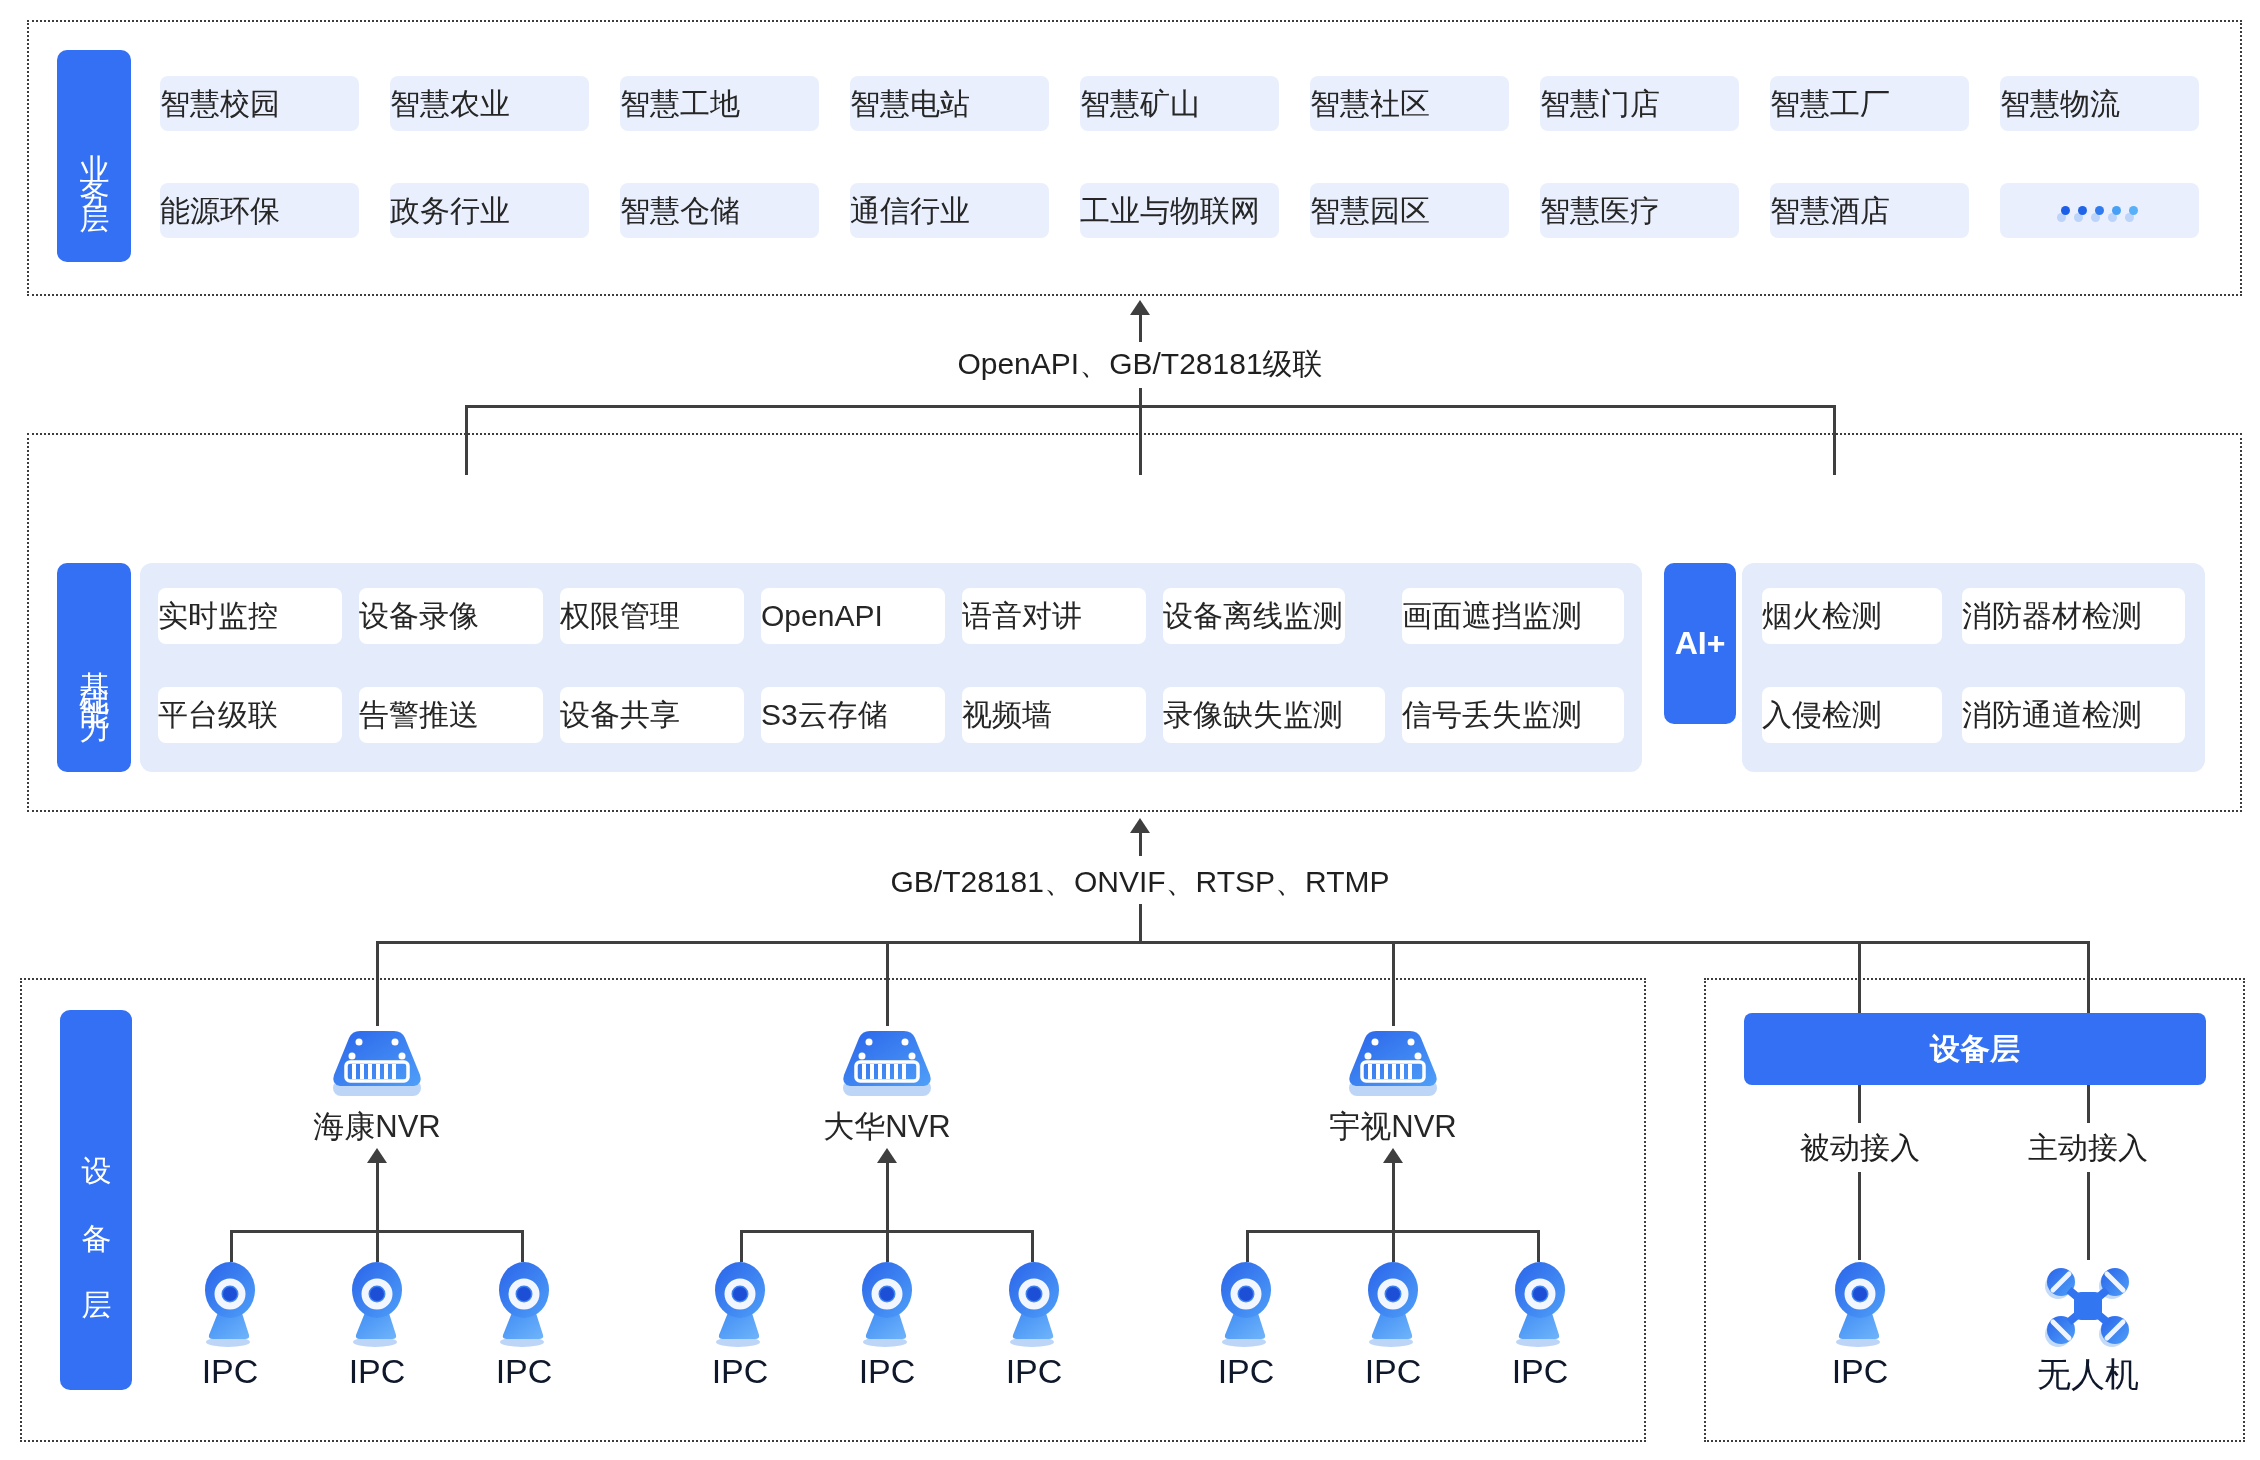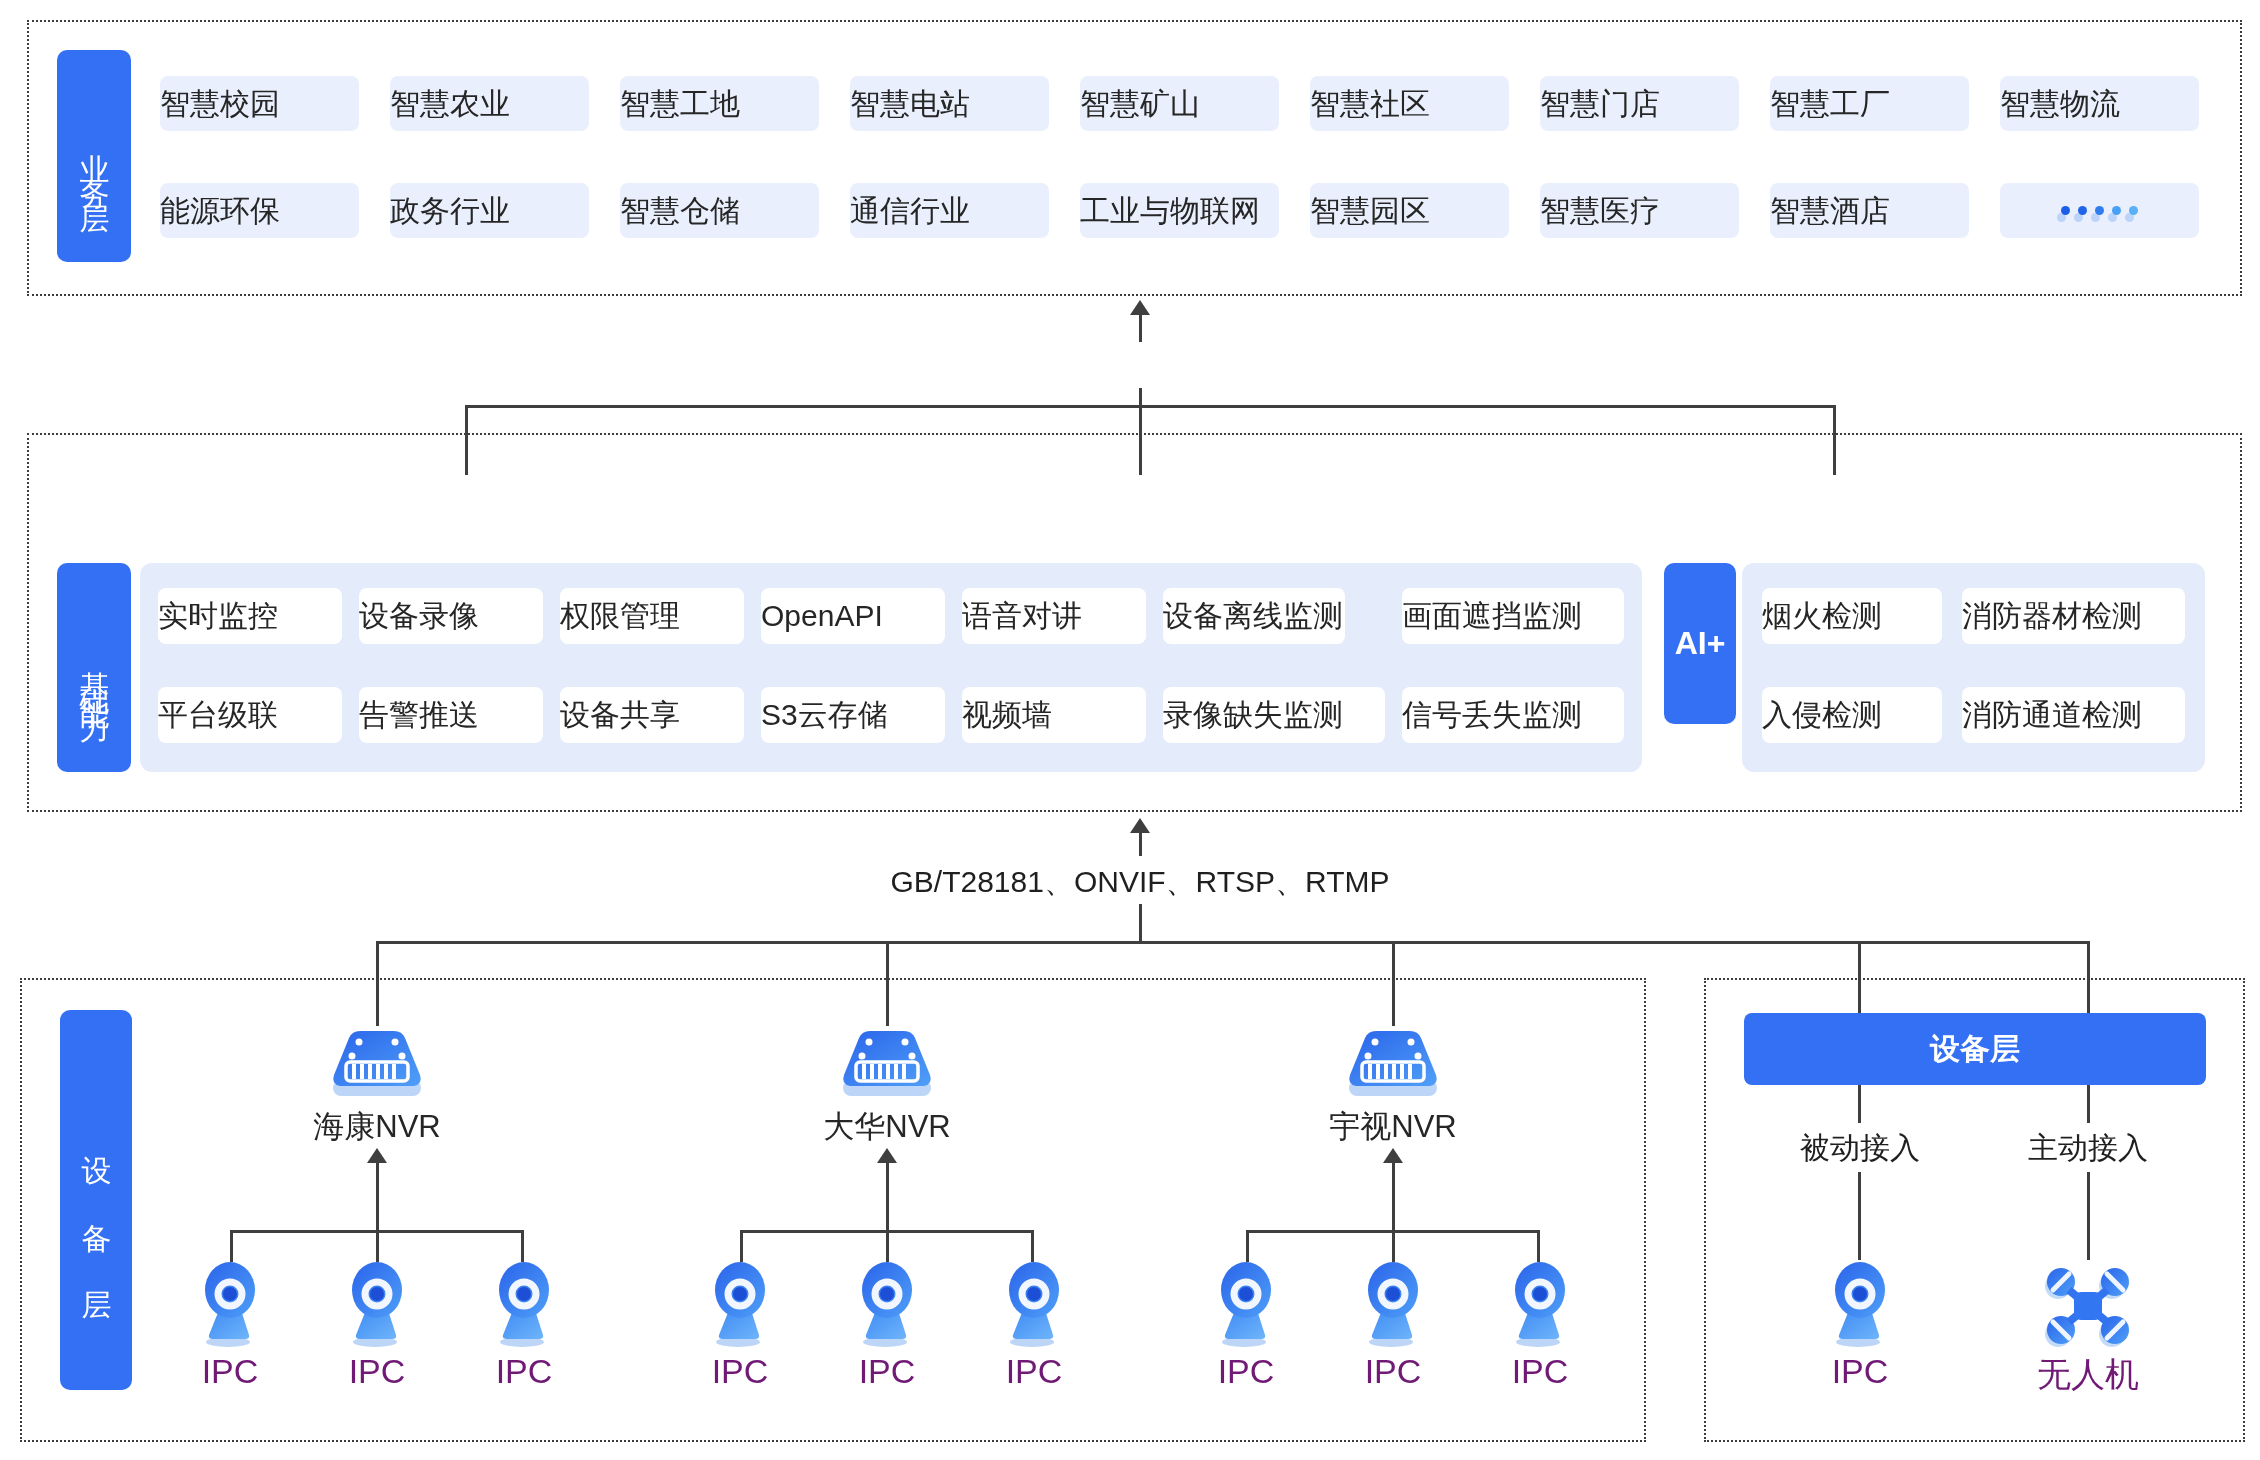--- a/index.html
+++ b/index.html
@@ -11,21 +11,21 @@
   .chip{position:absolute;height:55px;line-height:55px;font-size:30px;font-weight:500;color:#262626;border-radius:8px;}
   .chip.biz{background:#e9effc;width:199px;}
   .chip.cap{background:#ffffff;height:56px;line-height:56px;}
   .container-bg{position:absolute;background:#e4ecfb;border-radius:12px;}
   .bar{position:absolute;background:#3370f3;border-radius:8px;display:flex;align-items:center;justify-content:center;color:#fff;}
   .vline{position:absolute;width:3px;background:#3f3f3f;}
   .hline{position:absolute;height:3px;background:#3f3f3f;}
   .arrow-up{position:absolute;width:0;height:0;border-left:10px solid transparent;border-right:10px solid transparent;border-bottom:15px solid #3f3f3f;}
   .link-label{position:absolute;text-align:center;font-size:30px;color:#1f1f1f;}
   .node-label{position:absolute;text-align:center;font-size:31px;color:#262626;}
-  .ipc-label{position:absolute;text-align:center;font-size:34px;color:#701a75;}
+  .ipc-label{position:absolute;text-align:center;font-size:34px;color:#0f172a;}
   .icon-box{position:absolute;}
   .dots-chip{position:absolute;background:#e9effc;width:199px;height:55px;border-radius:8px;
              display:flex;align-items:center;justify-content:center;gap:8px;}
   .dots-chip i{display:block;width:9px;height:9px;border-radius:50%;box-shadow:-4px 7px 0 rgba(72,140,244,.28);}
   .dots-chip i:nth-child(1){background:#1b5fe8;}
   .dots-chip i:nth-child(2){background:#2064e8;}
   .dots-chip i:nth-child(3){background:#2f7bef;}
   .dots-chip i:nth-child(4){background:#48a0f6;}
   .dots-chip i:nth-child(5){background:#57b0f8;}
 </style>
@@ -101,20 +101,21 @@
   <div class="dots-chip" style="left:2000px;top:183px">
       <i></i>
       <i></i>
       <i></i>
       <i></i>
       <i></i>
     </div>
 
   <div class="arrow-up" style="left:1130px;top:300px"></div>
   <div class="vline" style="left:1139px;top:314px;height:28px"></div>
+  <div class="link-label" style="left:790px;top:344px;width:700px">OpenAPI、GB/T28181级联</div>
   <div class="vline" style="left:1139px;top:388px;height:87px"></div>
   <div class="hline" style="left:465px;top:405px;width:1371px"></div>
   <div class="vline" style="left:465px;top:405px;height:70px"></div>
   <div class="vline" style="left:1833px;top:405px;height:70px"></div>
 
   <div class="dashed-box" style="left:27px;top:433px;width:2211px;height:375px"></div>
   <div class="vpill" style="left:57px;top:563px;width:74px;height:209px">
     <span class="vtext" style="letter-spacing:14px;margin-bottom:-14px">基础能力</span>
   </div>
   <div class="container-bg" style="left:140px;top:563px;width:1502px;height:209px"></div>

